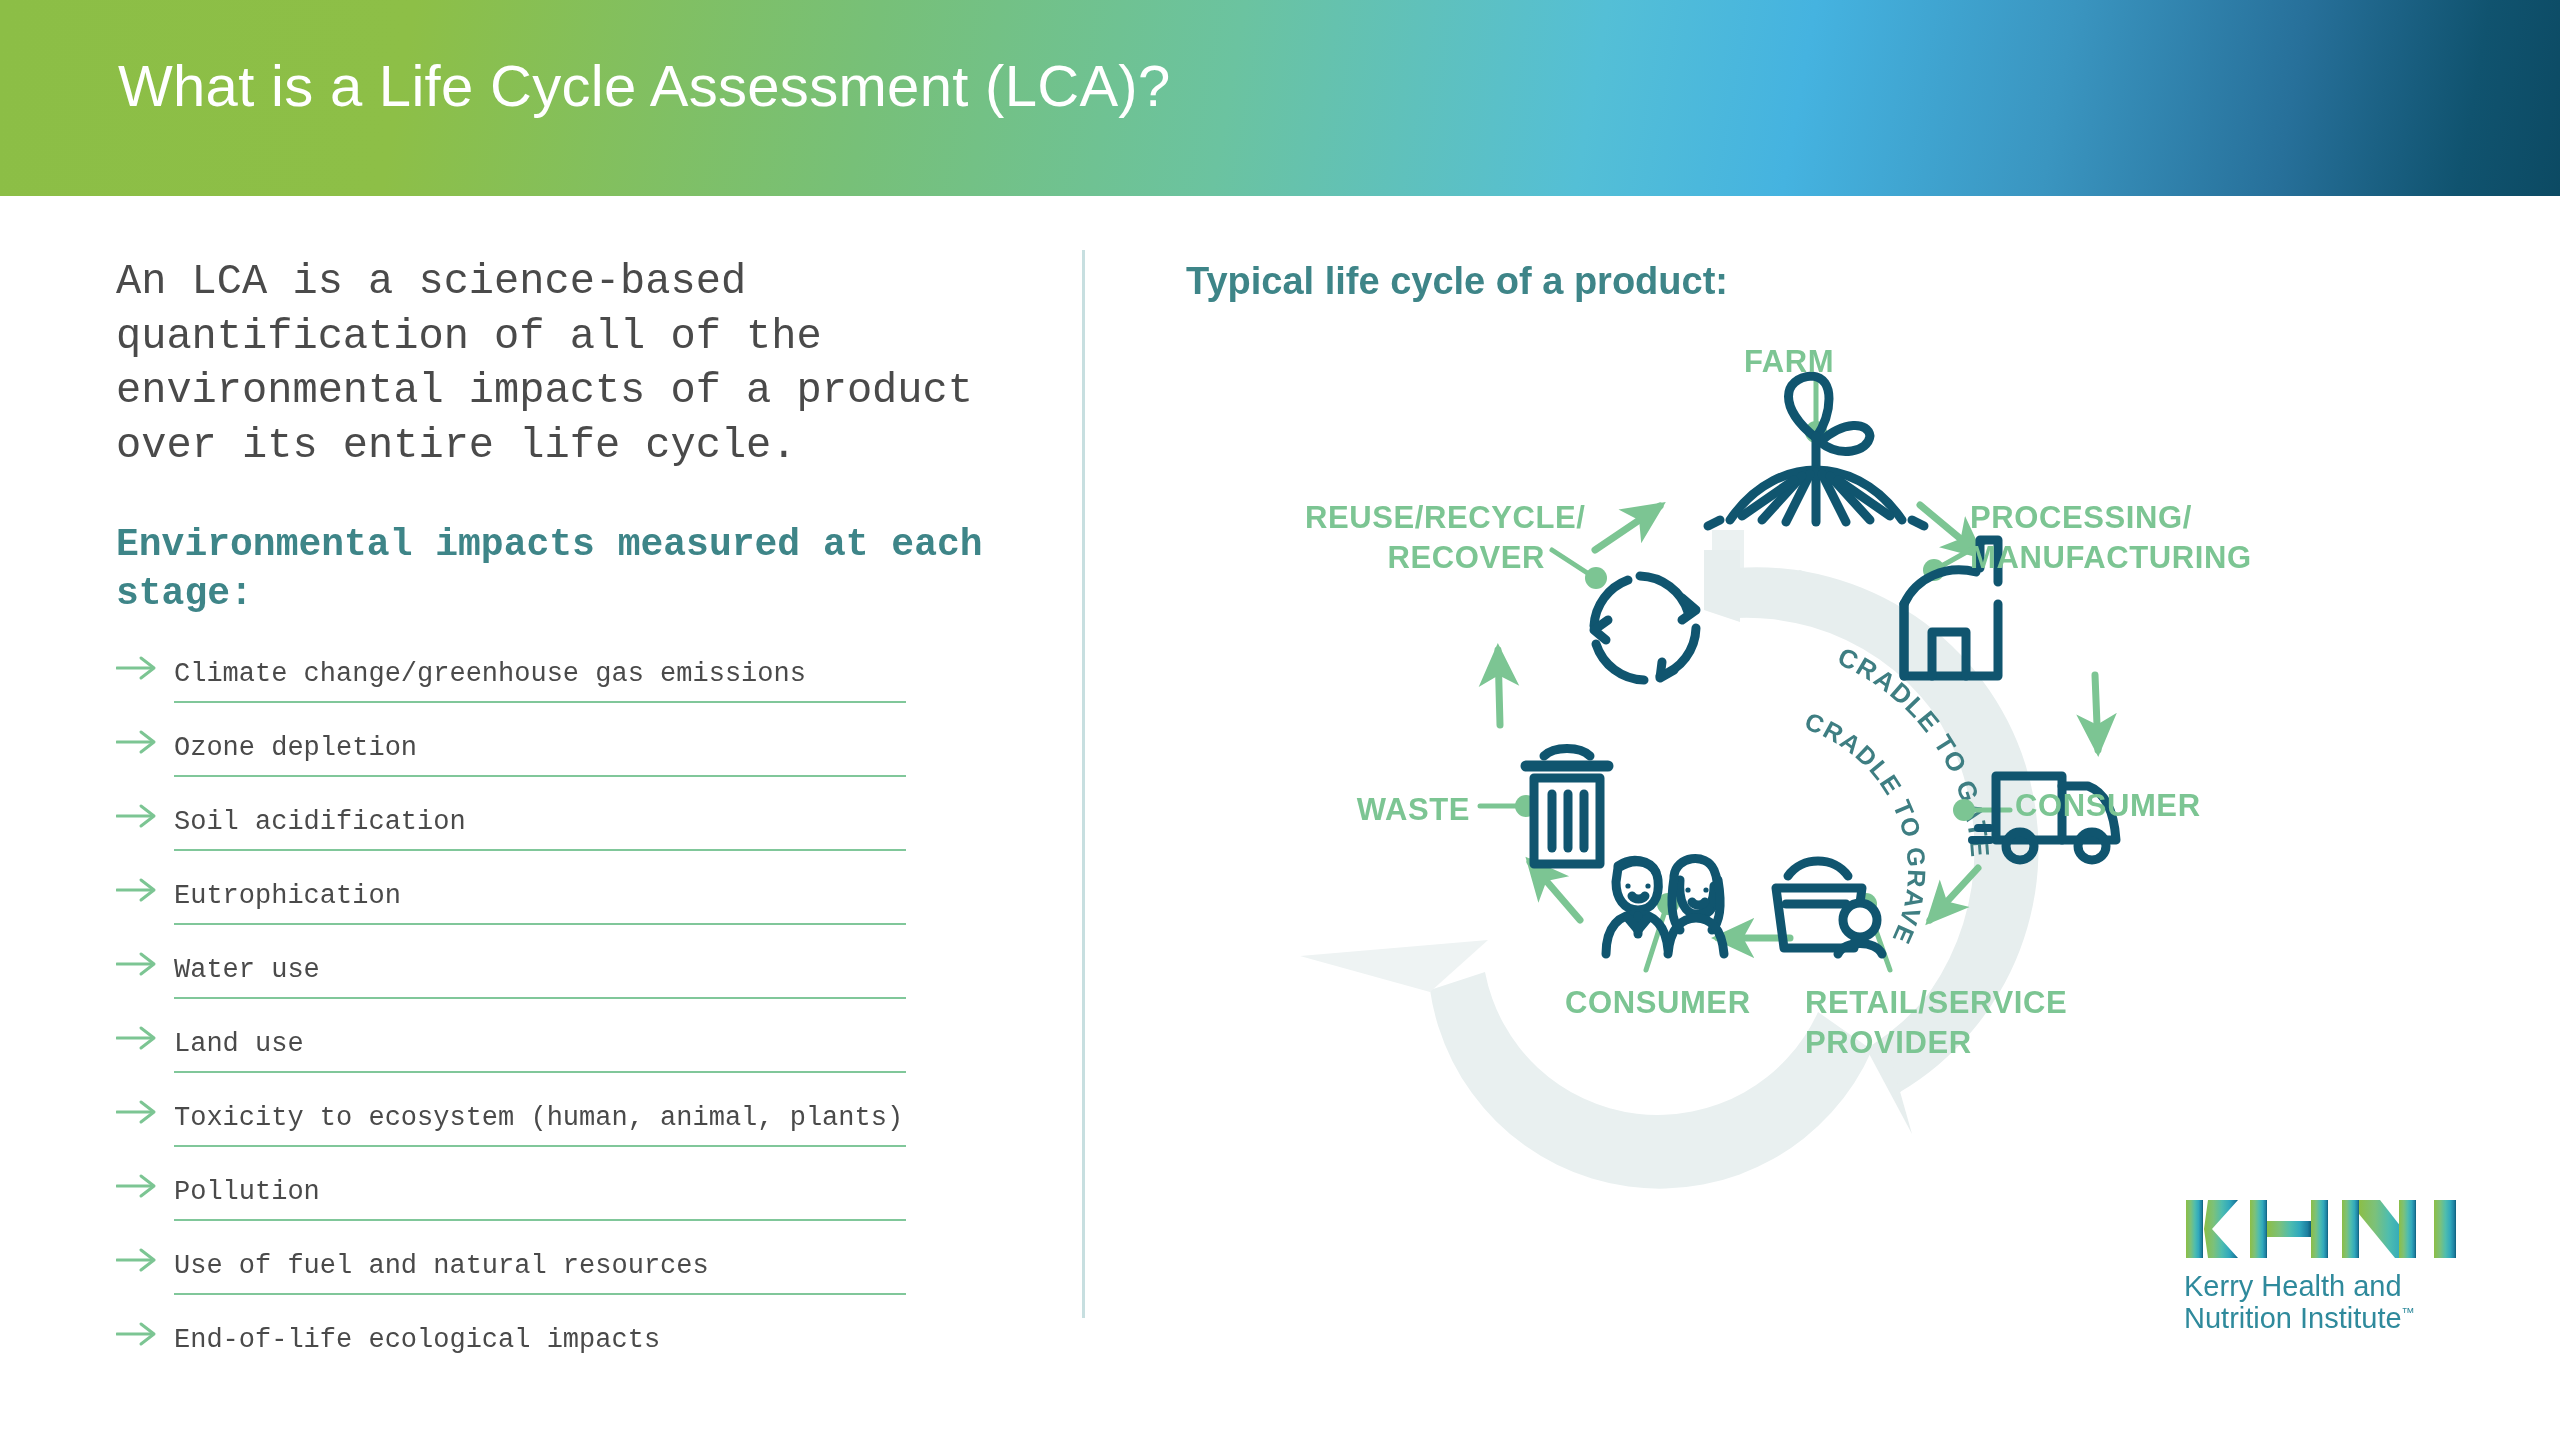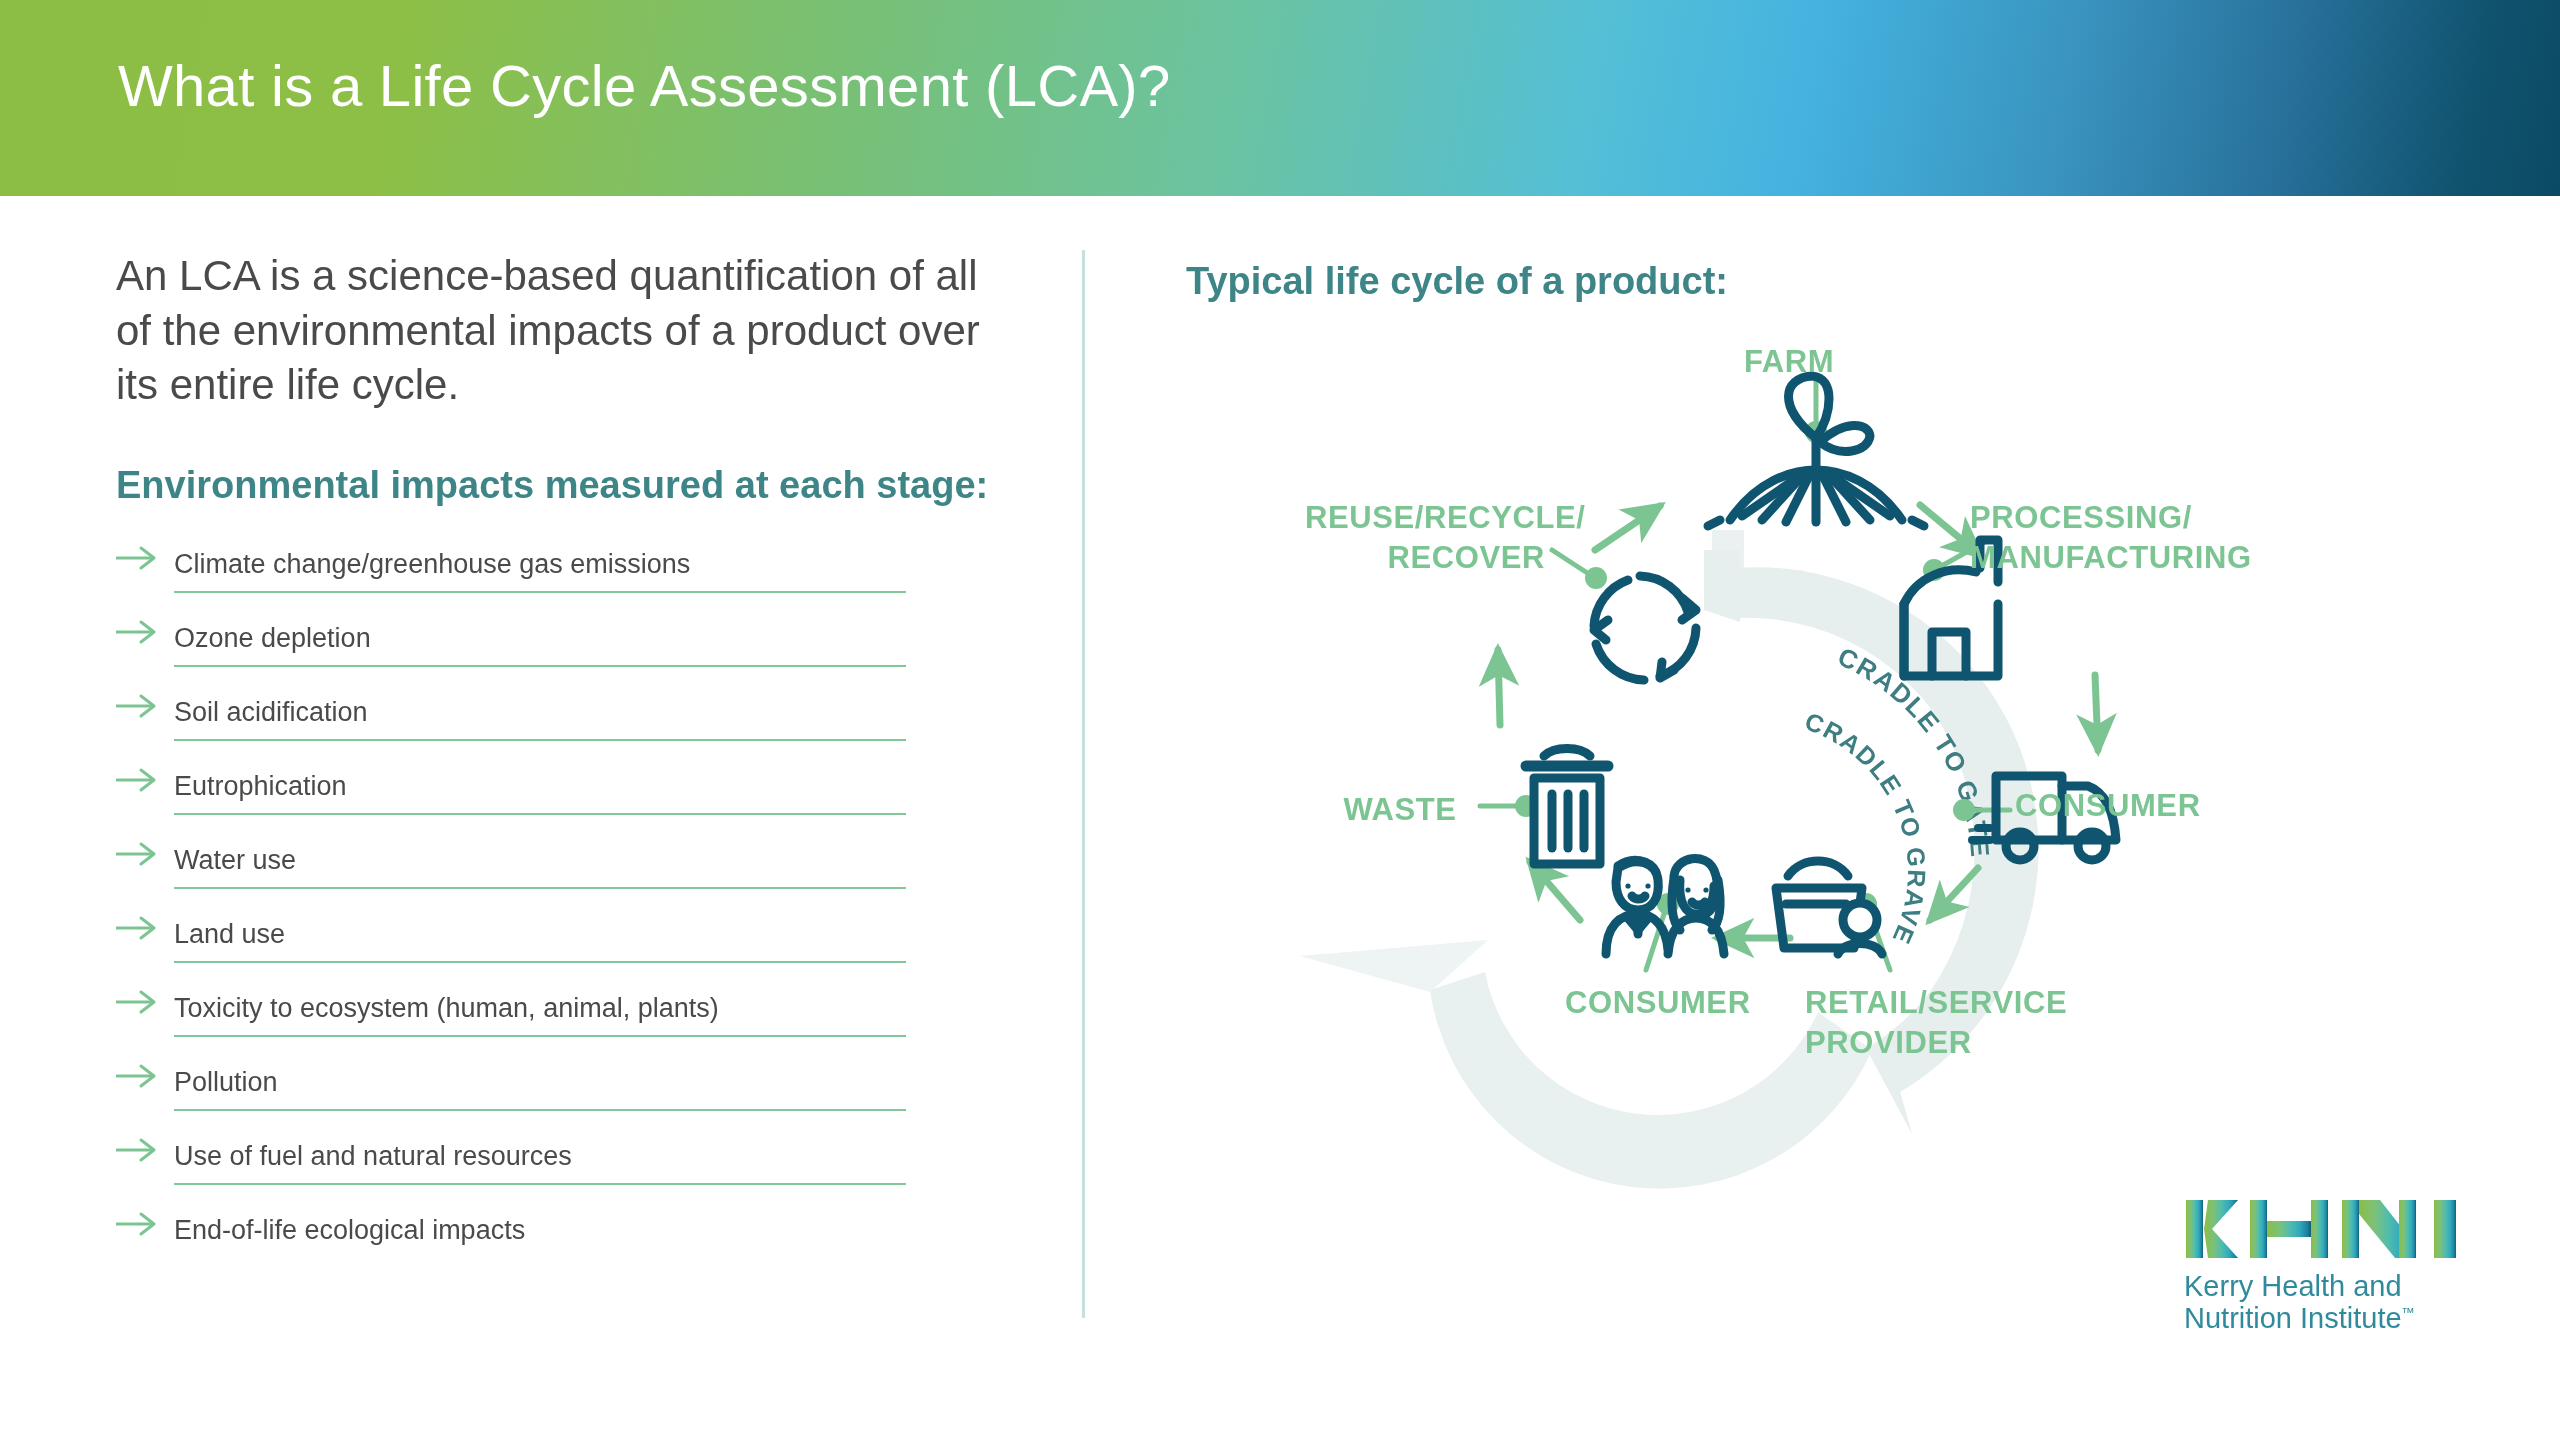--- a/index.html
+++ b/index.html
@@ -18,21 +18,21 @@
        #8cbe46 0%, #8dbf47 16%, #77c078 34%, #6bc3a0 48%,
        #54bfd6 62%, #45b3e0 70%, #3a95c0 80%, #27709a 89%, #10536f 96%, #0c4a63 100%);
   }
   .header-title {
     position: absolute; left: 118px; top: 52px;
     font-size: 58px; font-weight: 300; color: #ffffff;
     letter-spacing: 0.3px; white-space: nowrap;
   }
 
   
-  .left-col { position: absolute; left: 116px; top: 249px; width: 900px; }
+  .left-col { position: absolute; left: 116px; top: 255px; width: 900px; font-family: Liberation Mono, monospace; }
   .intro {
     font-size: 42px; line-height: 1.30; color: #4a4a4a; font-weight: 400;
     width: 880px;
   }
   .impacts-heading {
     margin-top: 48px;
     font-size: 38px; line-height: 1.28; font-weight: 700; color: #3e8588;
   }
 
   .impact-list { margin-top: 34px; width: 790px; }
@@ -70,21 +70,21 @@
 
   .node-label {
     position: absolute; font-size: 31px; font-weight: 700; color: #7cc593;
     letter-spacing: 0.6px; line-height: 1.28; white-space: pre-line;
   }
   .lbl-farm      { left: 644px; top: 92px; }
   .lbl-proc      { left: 870px; top: 248px; }
   .lbl-transport { left: 915px; top: 536px; }
   .lbl-retail    { left: 705px; top: 733px; }
   .lbl-consumer  { left: 465px; top: 733px; }
-  .lbl-waste     { left: 230px; top: 540px; text-align: center; width: 140px; }
+  .lbl-waste     { left: 230px; top: 540px; text-align: right; width: 140px; }
   .lbl-reuse     { left: 205px; top: 248px; text-align: right; width: 240px; }
 
   
   .logo { position: absolute; left: 2184px; top: 1198px; width: 278px; }
   .logo-mark { display: block; }
   .logo-text {
     margin-top: 10px; font-size: 29px; line-height: 1.12;
     font-weight: 400; color: #2f8a9c; white-space: pre-line; position: relative;
   }
   .logo-tm {

